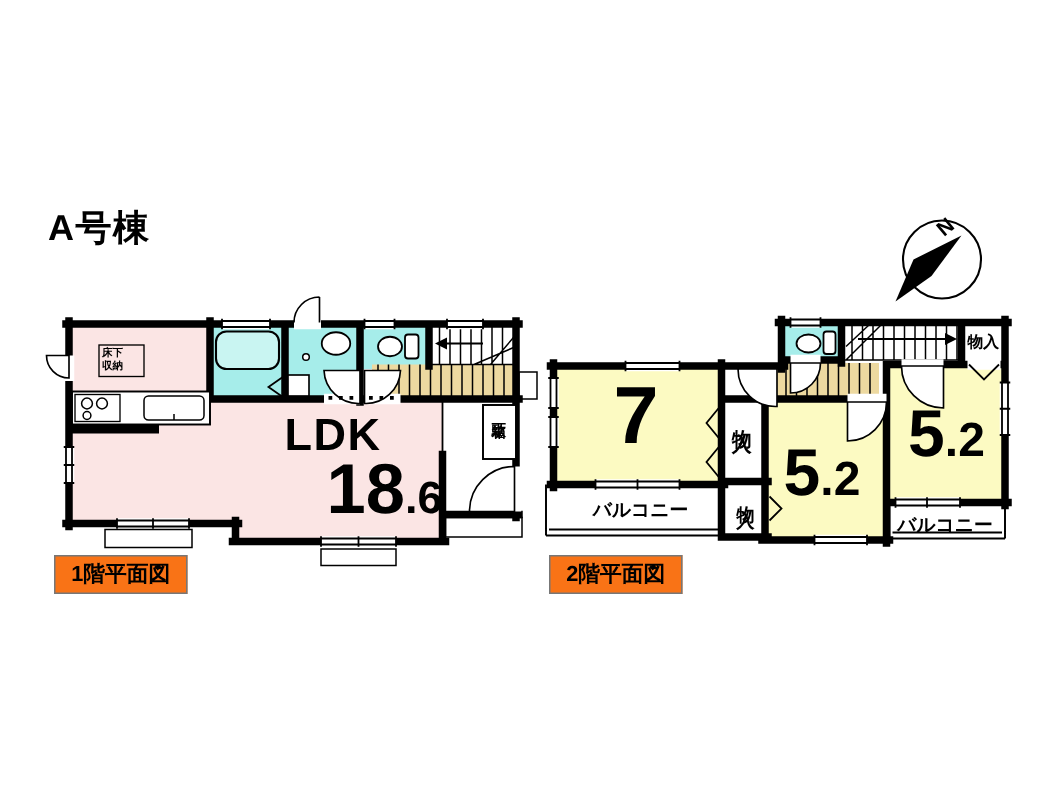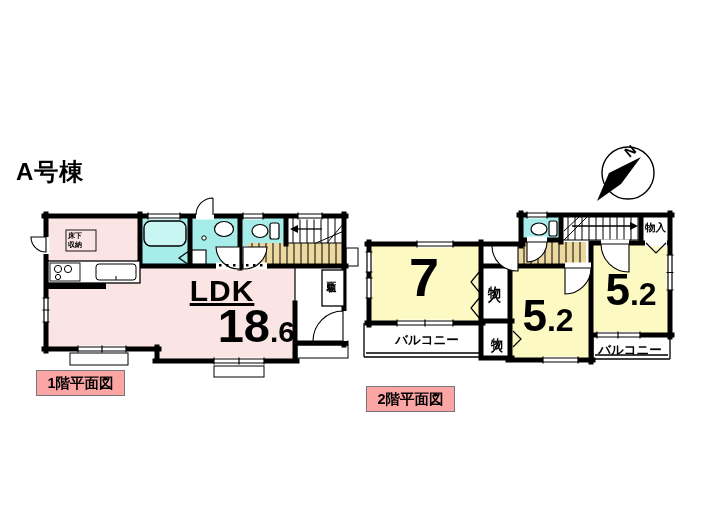--- a/index.html
+++ b/index.html
@@ -2,24 +2,24 @@
 <html><head>
 <meta charset="utf-8">
 <style>
   html,body{margin:0;padding:0;background:#fff;}
   #canvas{position:relative;width:705px;height:525px;background:#ffffff;overflow:hidden;
           font-family:"Liberation Sans","DejaVu Sans",sans-serif;color:#000;}
   #plan-svg{position:absolute;left:0;top:0;}
   .txt{position:absolute;color:#000;font-weight:bold;white-space:nowrap;}
   .center{text-align:center;}
   .vtext{writing-mode:vertical-rl;text-orientation:upright;letter-spacing:2px;line-height:1;}
-  .caption{position:absolute;width:87px;height:24px;border:1px solid #777;background:#fca5a5;
+  .caption{position:absolute;width:87px;height:24px;border:1px solid #777;background:#f97316;
            font-size:14.5px;font-weight:bold;text-align:center;line-height:24px;}
-  #title{left:16px;top:136px;font-size:24px;letter-spacing:1px;margin-top:20px;}
-  #ldk-name{left:167px;top:274px;width:110px;font-size:30px;letter-spacing:1px;text-decoration:underline;}
+  #title{left:32px;top:136px;font-size:24px;letter-spacing:1px;}
+  #ldk-name{left:167px;top:274px;width:110px;font-size:30px;letter-spacing:1px;}
   #ldk-size{left:150px;top:302px;width:145px;line-height:1;text-align:right;}
   #ldk-size .big{font-size:47px;}
   #ldk-size .small{font-size:30px;}
   #room7-size{left:396px;top:250px;width:56px;font-size:54px;line-height:1;}
   #room52c-size{left:506px;top:294px;width:84px;line-height:1;}
   #room52r-size{left:589px;top:268px;width:84px;line-height:1;}
   .size-big{font-size:44px;}
   .size-small{font-size:32px;}
   #balcony-left-label{left:381px;top:332px;width:92px;font-size:12.5px;}
   #balcony-right-label{left:586px;top:342px;width:88px;font-size:12.5px;}
@@ -235,15 +235,15 @@
 <div class="caption" style="left:36px;top:370px;">1階平面図</div>
 
 <div class="txt center" id="room7-size">7</div>
 <div class="txt center" id="room52c-size"><span class="size-big">5</span><span class="size-small">.2</span></div>
 <div class="txt center" id="room52r-size"><span class="size-big">5</span><span class="size-small">.2</span></div>
 <div class="txt center" id="closet-tr-label">物入</div>
 <div class="txt vtext" id="closet-upper-label">物入</div>
 <div class="txt vtext" id="closet-lower-label">物入</div>
 <div class="txt center" id="balcony-left-label">バルコニー</div>
 <div class="txt center" id="balcony-right-label">バルコニー</div>
-<div class="caption" style="left:366px;top:370px;margin-top:16px;">2階平面図</div>
+<div class="caption" style="left:366px;top:370px;">2階平面図</div>
 
 </div>
 
 </body></html>

